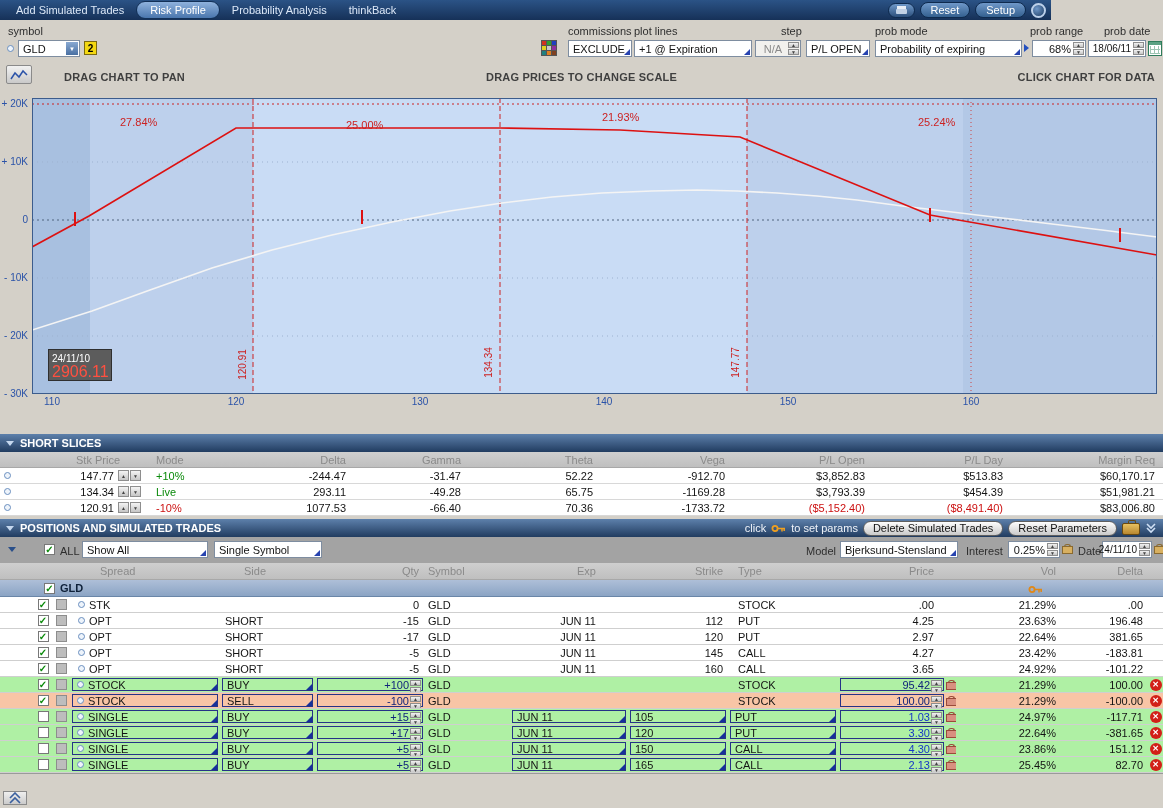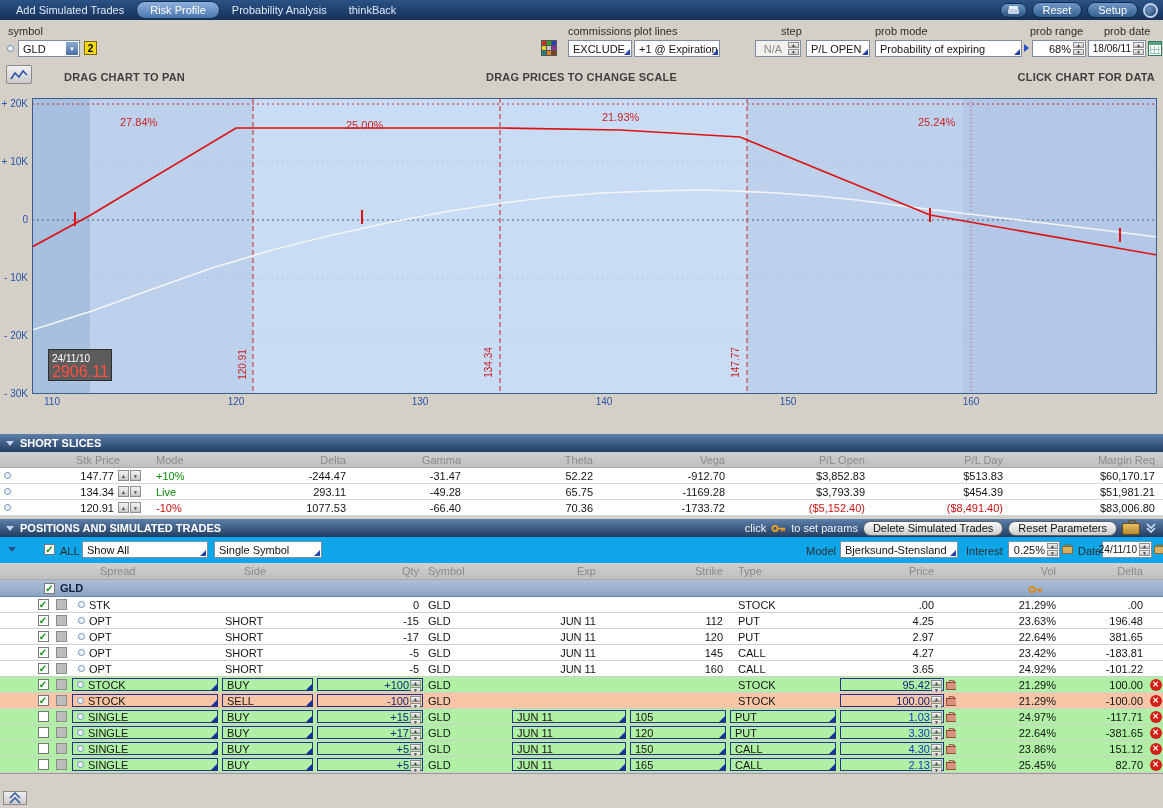--- a/index.html
+++ b/index.html
@@ -1,20 +1,20 @@
 <!DOCTYPE html>
 <html><head>
 <meta charset="utf-8">
 <style>
 *{margin:0;padding:0;box-sizing:border-box}
 html,body{width:1163px;height:808px}
 body{position:relative;font-family:"Liberation Sans",sans-serif;font-size:11px;background:#d4d0c8;overflow:hidden;color:#141414}
 
 
-.tabbar{position:absolute;left:0;top:0;width:1163px;height:20px;background:linear-gradient(#2b5386,#163158);display:flex;align-items:center;gap:2px;padding-left:6px}
+.tabbar{position:absolute;left:0;top:0;width:1051px;height:20px;background:linear-gradient(#2b5386,#163158);display:flex;align-items:center;gap:2px;padding-left:6px}
 .tab{color:#dce8f8;padding:3px 10px;cursor:pointer;white-space:nowrap}
 .tab.active{background:linear-gradient(#8fb2dd,#4a76ad);border-radius:9px;color:#fff;padding:2px 13px;border:1px solid #123057}
 .tabbar-right{margin-left:auto;display:flex;align-items:center;gap:5px;padding-right:5px}
 .pillbtn{background:linear-gradient(#6f98c9,#34608f);border:1px solid #0e2a4e;border-radius:8px;color:#fff;padding:1px 10px;cursor:pointer;white-space:nowrap}
 .ovalbtn{width:27px;height:15px;border-radius:8px;background:linear-gradient(#6f98c9,#2c507c);border:1px solid #0e2a4e;display:flex;align-items:center;justify-content:center;cursor:pointer}
 .printer{width:11px;height:9px;position:relative;display:inline-block}
 .printer::before{content:"";position:absolute;left:1px;top:0;width:9px;height:3px;background:#e8eef6}
 .printer::after{content:"";position:absolute;left:0;top:3px;width:11px;height:5px;background:#c2d2e6;border-radius:1px}
 .roundicon{width:15px;height:15px;border-radius:50%;border:2px solid #bcd0ea;background:radial-gradient(circle at 35% 35%,#6f98c9,#1d3c63);cursor:pointer}
 
@@ -128,21 +128,21 @@
 .graybox{width:11px;height:11px;background:#bdbdbd;border:1px solid #8d8d8d;display:inline-block;flex:none}
 .lock{width:9px;height:10px;position:relative;display:inline-block;flex:none}
 .lock::before{content:"";position:absolute;top:0;left:2px;width:5px;height:5px;border:1px solid #8a6a30;border-bottom:none;border-radius:3px 3px 0 0}
 .lock::after{content:"";position:absolute;bottom:0;left:0;width:9px;height:6px;background:#d8b060;border:1px solid #8a6a30}
 .lock.red::after{background:#d89080;border-color:#9a4a3a}
 .lock.red::before{border-color:#9a4a3a}
 .removex{width:12px;height:12px;border-radius:50%;background:#d22018;color:#fff;display:inline-flex;align-items:center;justify-content:center;cursor:pointer}
 .removex::before{content:"✕";font-size:8px;font-weight:bold}
 
 
-.filter-row{position:absolute;left:0;top:537px;width:1163px;height:26px;background:#0ea5e9}
+.filter-row{position:absolute;left:0;top:537px;width:1163px;height:26px;background:#a3a3a3}
 .filter-row .ctl{top:4px}
 
 
 .footer{position:absolute;left:0;top:773px;width:1163px;height:35px;background:#d4d0c8;border-top:1px solid #9a9a9a}
 .corner-widget{position:absolute;left:3px;bottom:3px;width:24px;height:14px;background:linear-gradient(#efefef,#cbcbcb);border:1px solid #8a8a8a;display:flex;align-items:center;justify-content:center;cursor:pointer}
 </style>
 </head>
 <body>
 
 <div class="tabbar">
@@ -180,21 +180,21 @@
       <i style="background:#e08020"></i>
       <i style="background:#804020"></i>
     </span>
 
   <span class="lbl" style="left:568px;top:5px">commissions</span>
   <div class="ctl dd" style="left:568px;top:20px;width:64px">
       <span>EXCLUDE</span>
     </div>
 
   <span class="lbl" style="left:634px;top:5px">plot lines</span>
-  <div class="ctl dd" style="left:634px;top:20px;width:86px">
+  <div class="ctl dd" style="left:634px;top:20px;width:118px">
       <span>+1 @ Expiration</span>
     </div>
 
   <span class="lbl" style="left:781px;top:5px">step</span>
   <div class="ctl spin disabled" style="left:755px;top:20px;width:46px">
       <span>N/A</span>
       <span class="arr">
         <b class="su"></b>
         <b class="sd"></b>
       </span>

